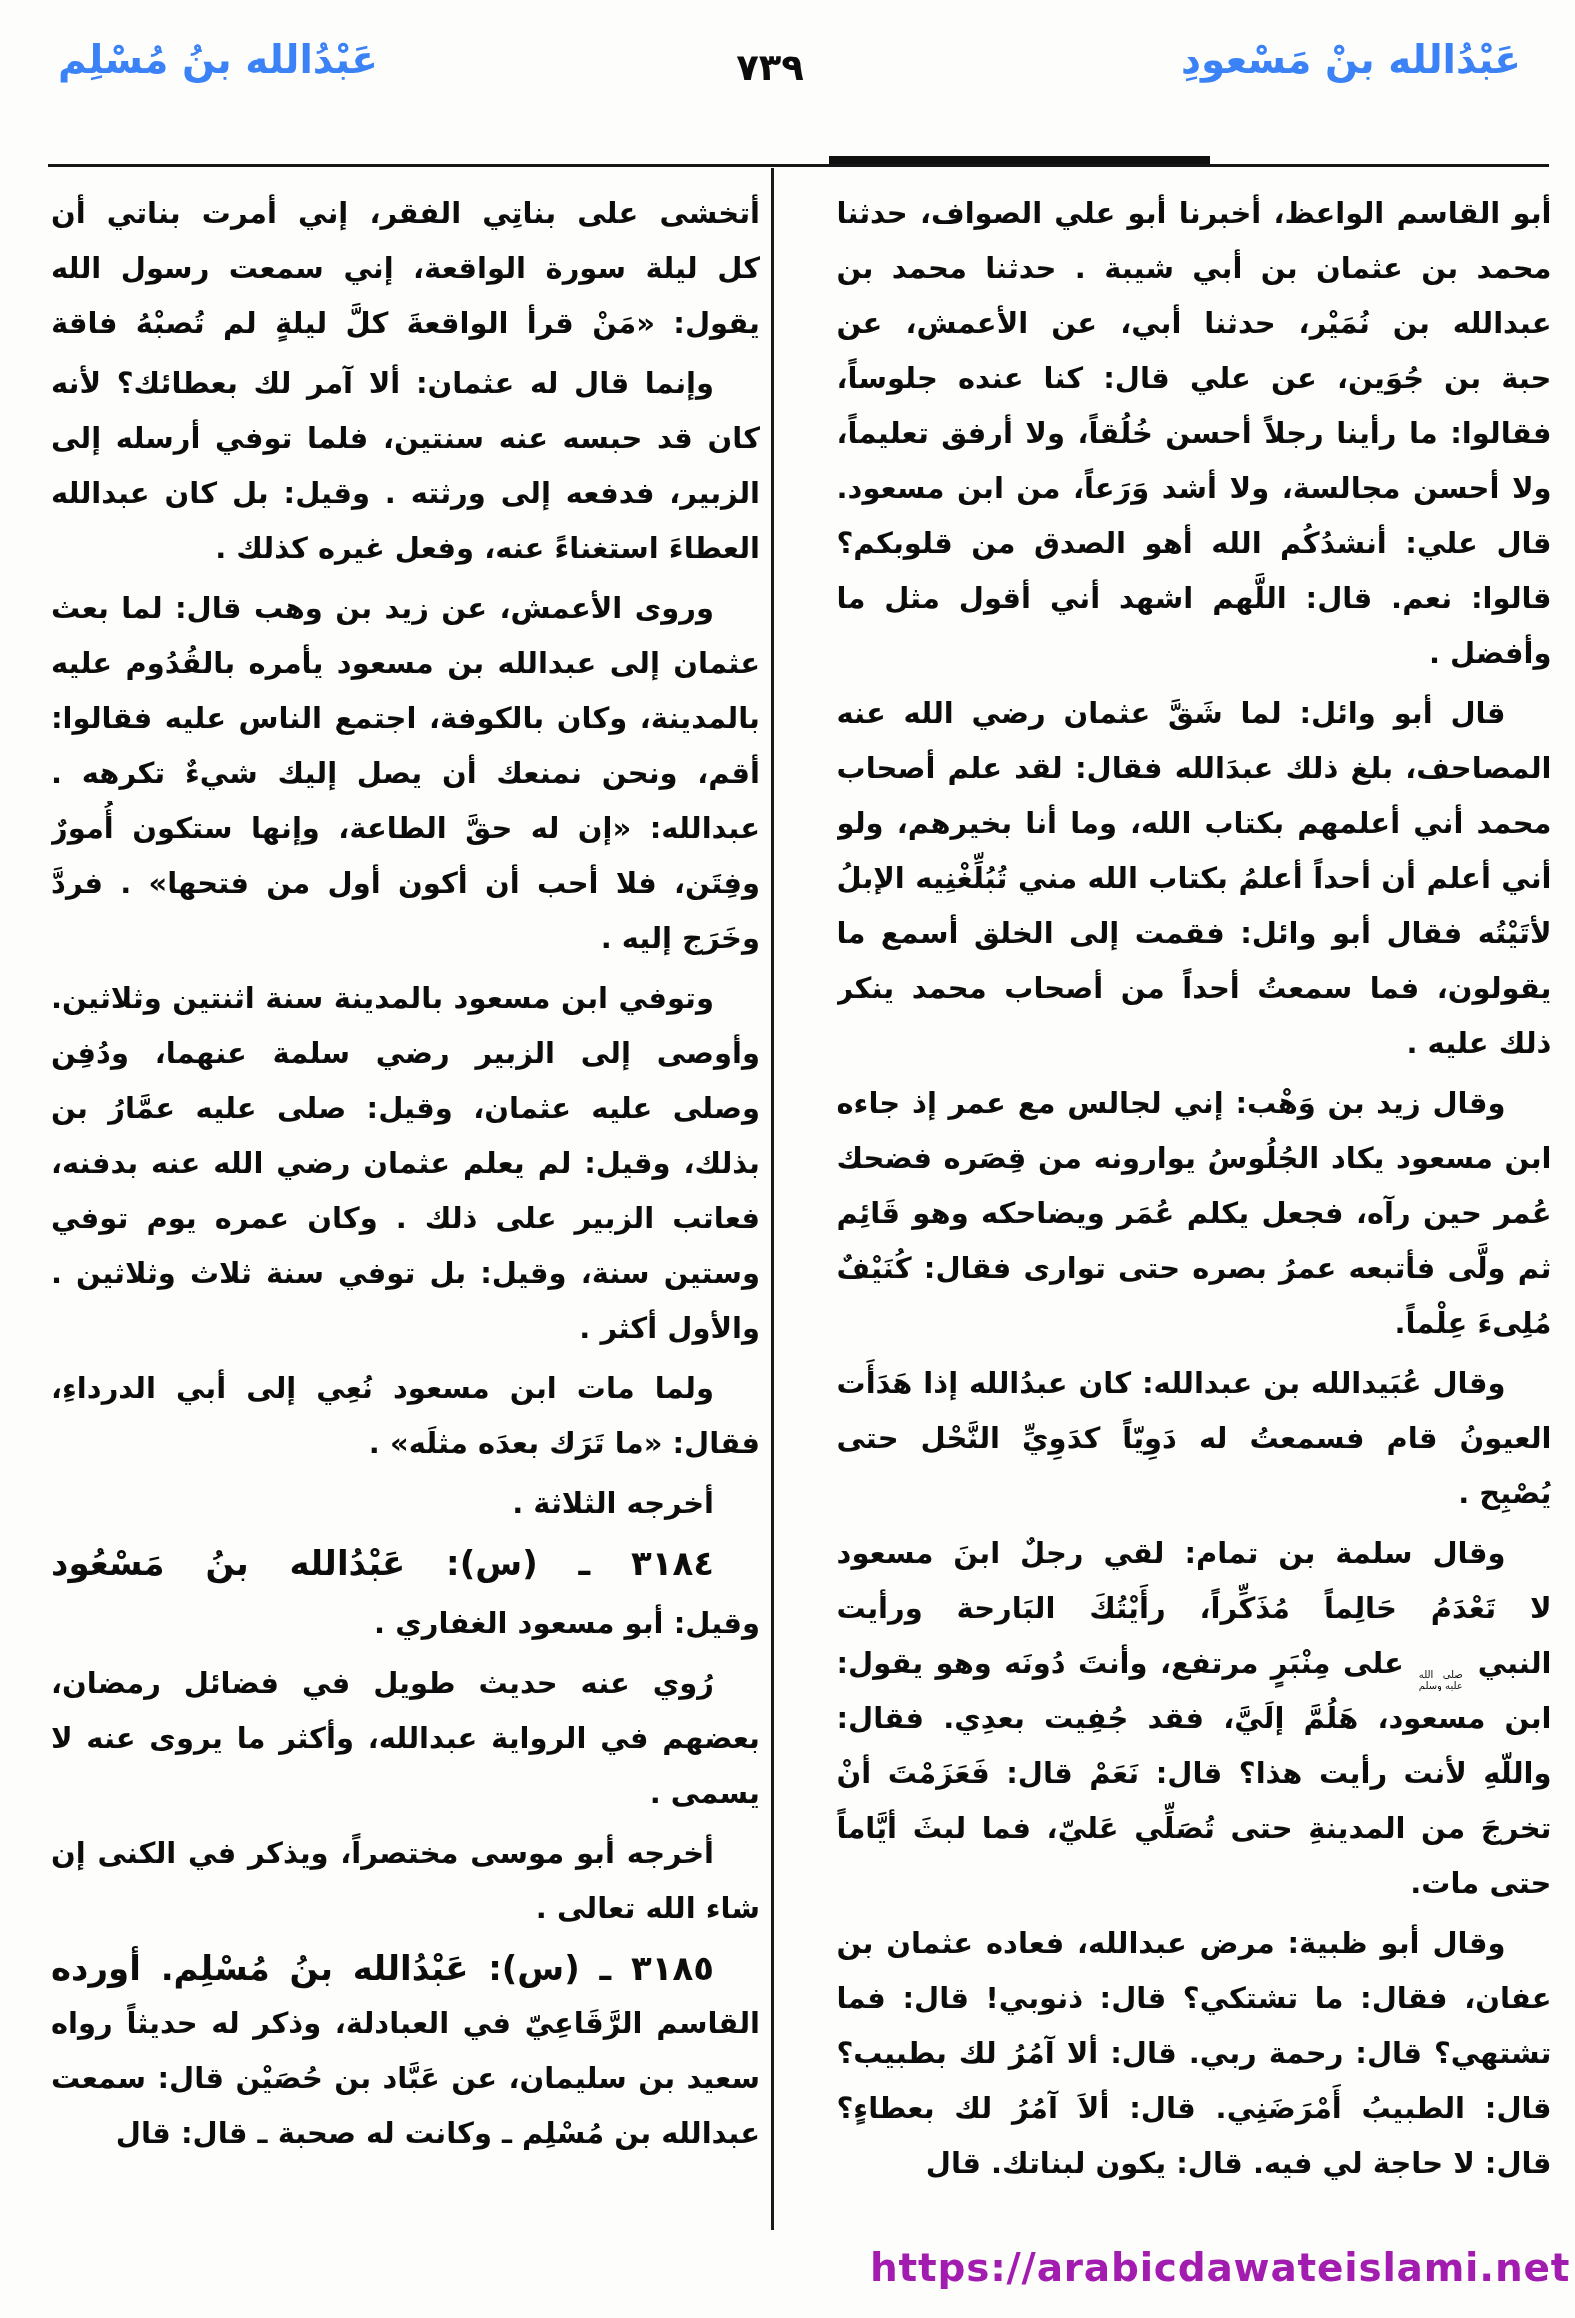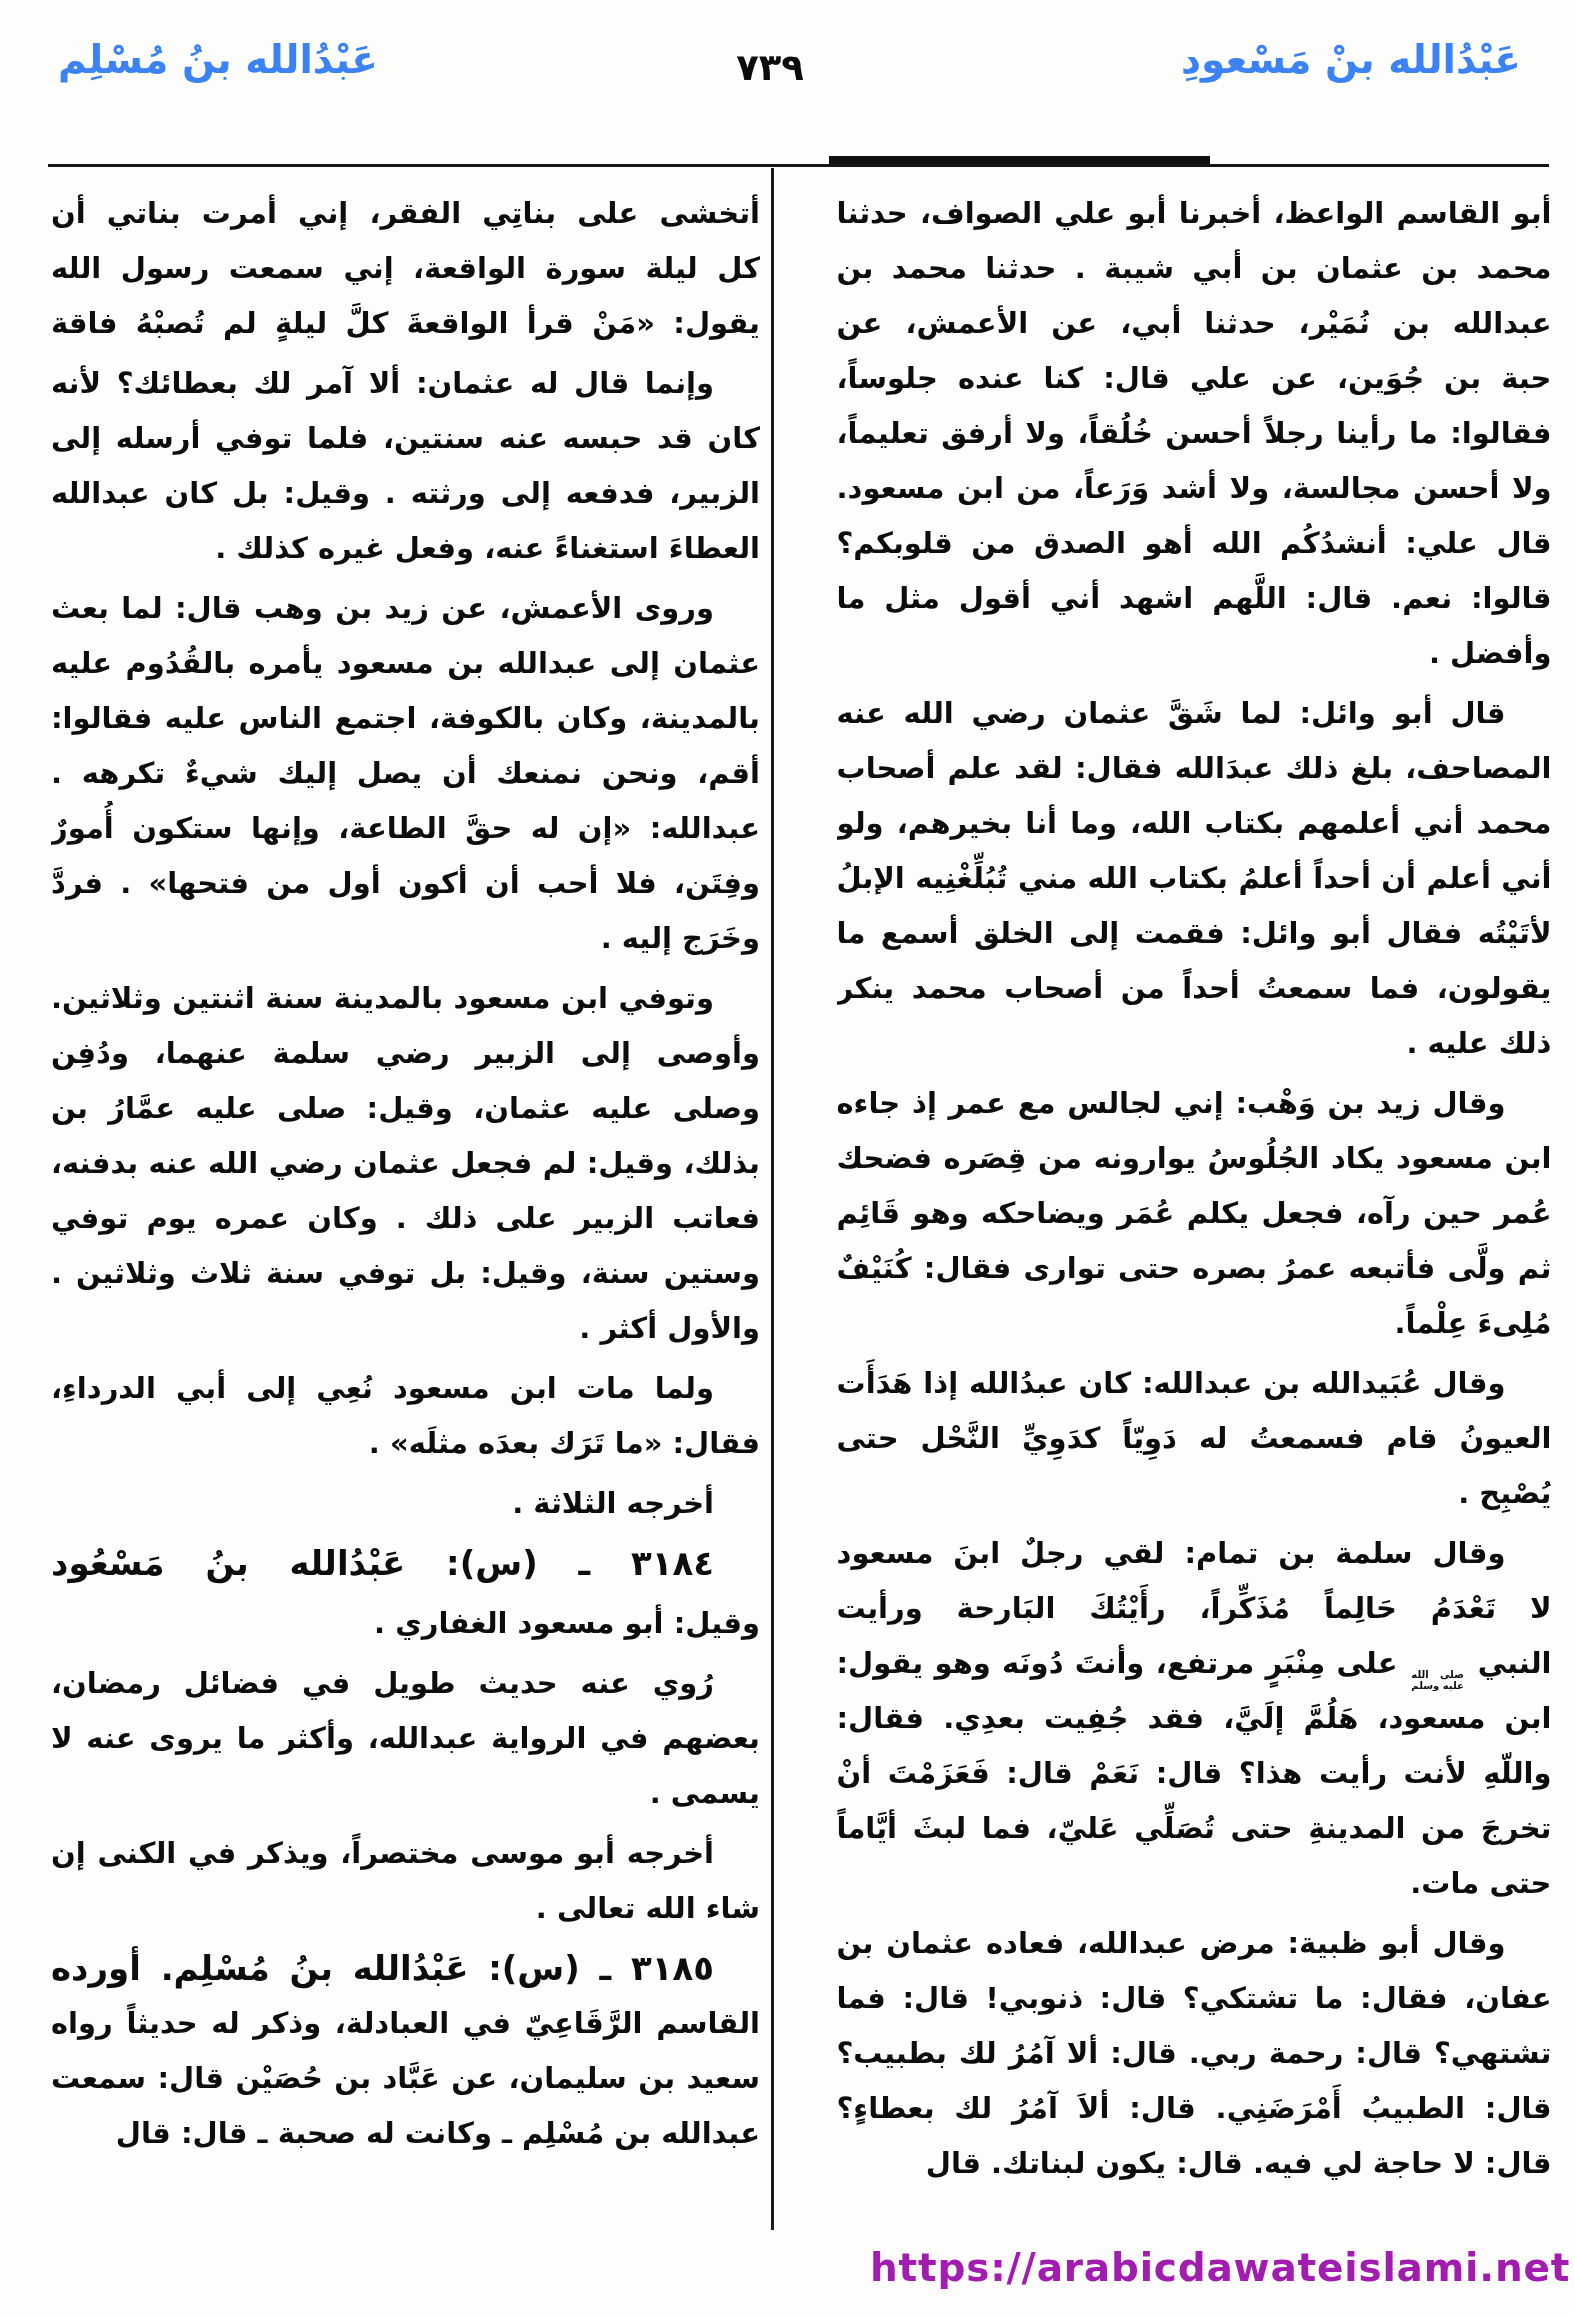--- a/index.html
+++ b/index.html
@@ -50,21 +50,21 @@
     height:55px;overflow:hidden;
     text-align:justify;text-align-last:justify;
     text-justify:inter-word;
   }
   .line.last{text-align-last:right;}
   .line.first{text-indent:46px;}
   .line.heading{font-size:34px;}
   
   .saw{
     display:inline-flex;flex-direction:column;
-    font-size:10px;line-height:1.1;font-weight:bold;
+    font-size:10px;line-height:1.1;font-weight:normal;
     text-align:center;vertical-align:-5px;margin:0 2.5px;
   }
   
   .watermark{
     position:absolute;top:2245px;left:871px;
     direction:ltr;
     font-size:39px;font-weight:bold;color:#a21caf;
     letter-spacing:0.8px;white-space:nowrap;
   }
 </style>
@@ -155,21 +155,21 @@
         <div class="line">بالمدينة، وكان بالكوفة، اجتمع الناس عليه فقالوا:</div>
         <div class="line">أقم، ونحن نمنعك أن يصل إليك شيءٌ تكرهه . فقال</div>
         <div class="line">عبدالله: «إن له حقَّ الطاعة، وإنها ستكون أُمورٌ</div>
         <div class="line">وفِتَن، فلا أحب أن أكون أول من فتحها» . فردَّ الناس</div>
         <div class="line last">وخَرَج إليه .</div>
       </div>
       <div class="para">
         <div class="line first">وتوفي ابن مسعود بالمدينة سنة اثنتين وثلاثين.</div>
         <div class="line">وأوصى إلى الزبير رضي سلمة عنهما، ودُفِن بالبقيع،</div>
         <div class="line">وصلى عليه عثمان، وقيل: صلى عليه عمَّارُ بن</div>
-        <div class="line">بذلك، وقيل: لم فجعل عثمان رضي الله عنه بدفنه،</div>
+        <div class="line">بذلك، وقيل: لم يعلم عثمان رضي الله عنه بدفنه،</div>
         <div class="line">فعاتب الزبير على ذلك . وكان عمره يوم توفي بضعاً</div>
         <div class="line">وستين سنة، وقيل: بل توفي سنة ثلاث وثلاثين .</div>
         <div class="line last">والأول أكثر .</div>
       </div>
       <div class="para">
         <div class="line first">ولما مات ابن مسعود نُعِي إلى أبي الدرداءِ،</div>
         <div class="line last">فقال: «ما تَرَك بعدَه مثلَه» .</div>
       </div>
       <div class="para">
         <div class="line last first">أخرجه الثلاثة .</div>

